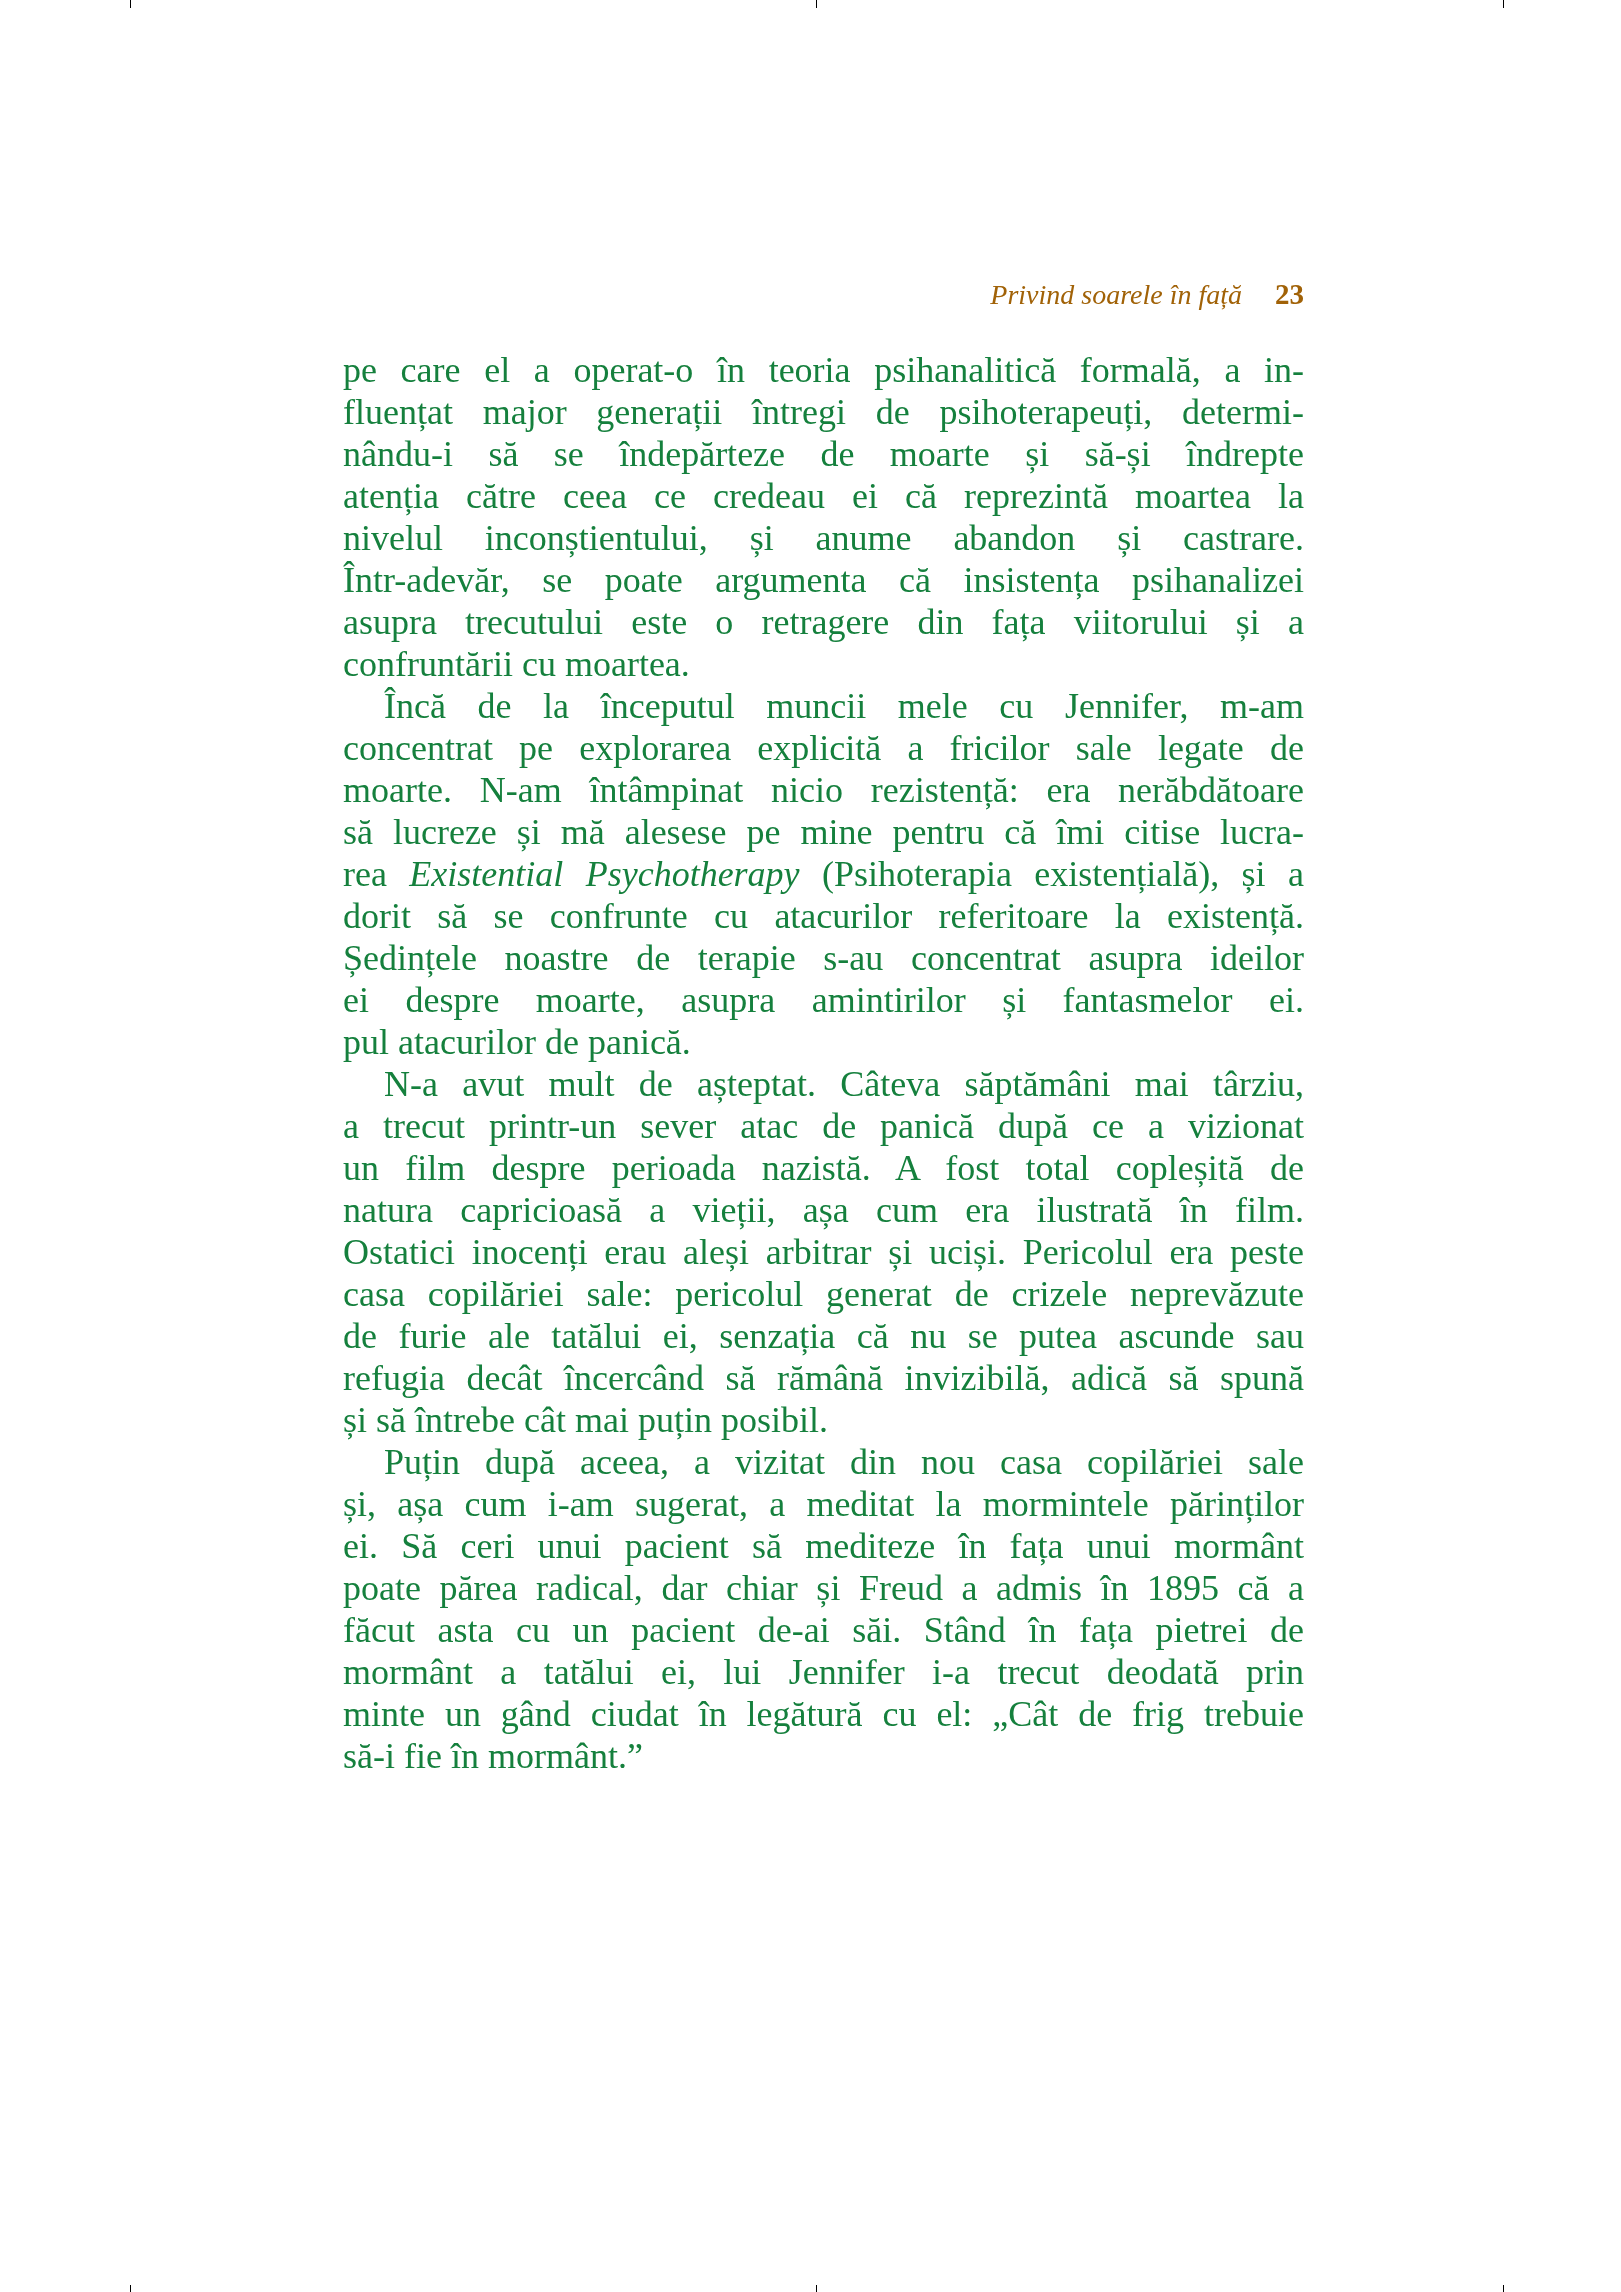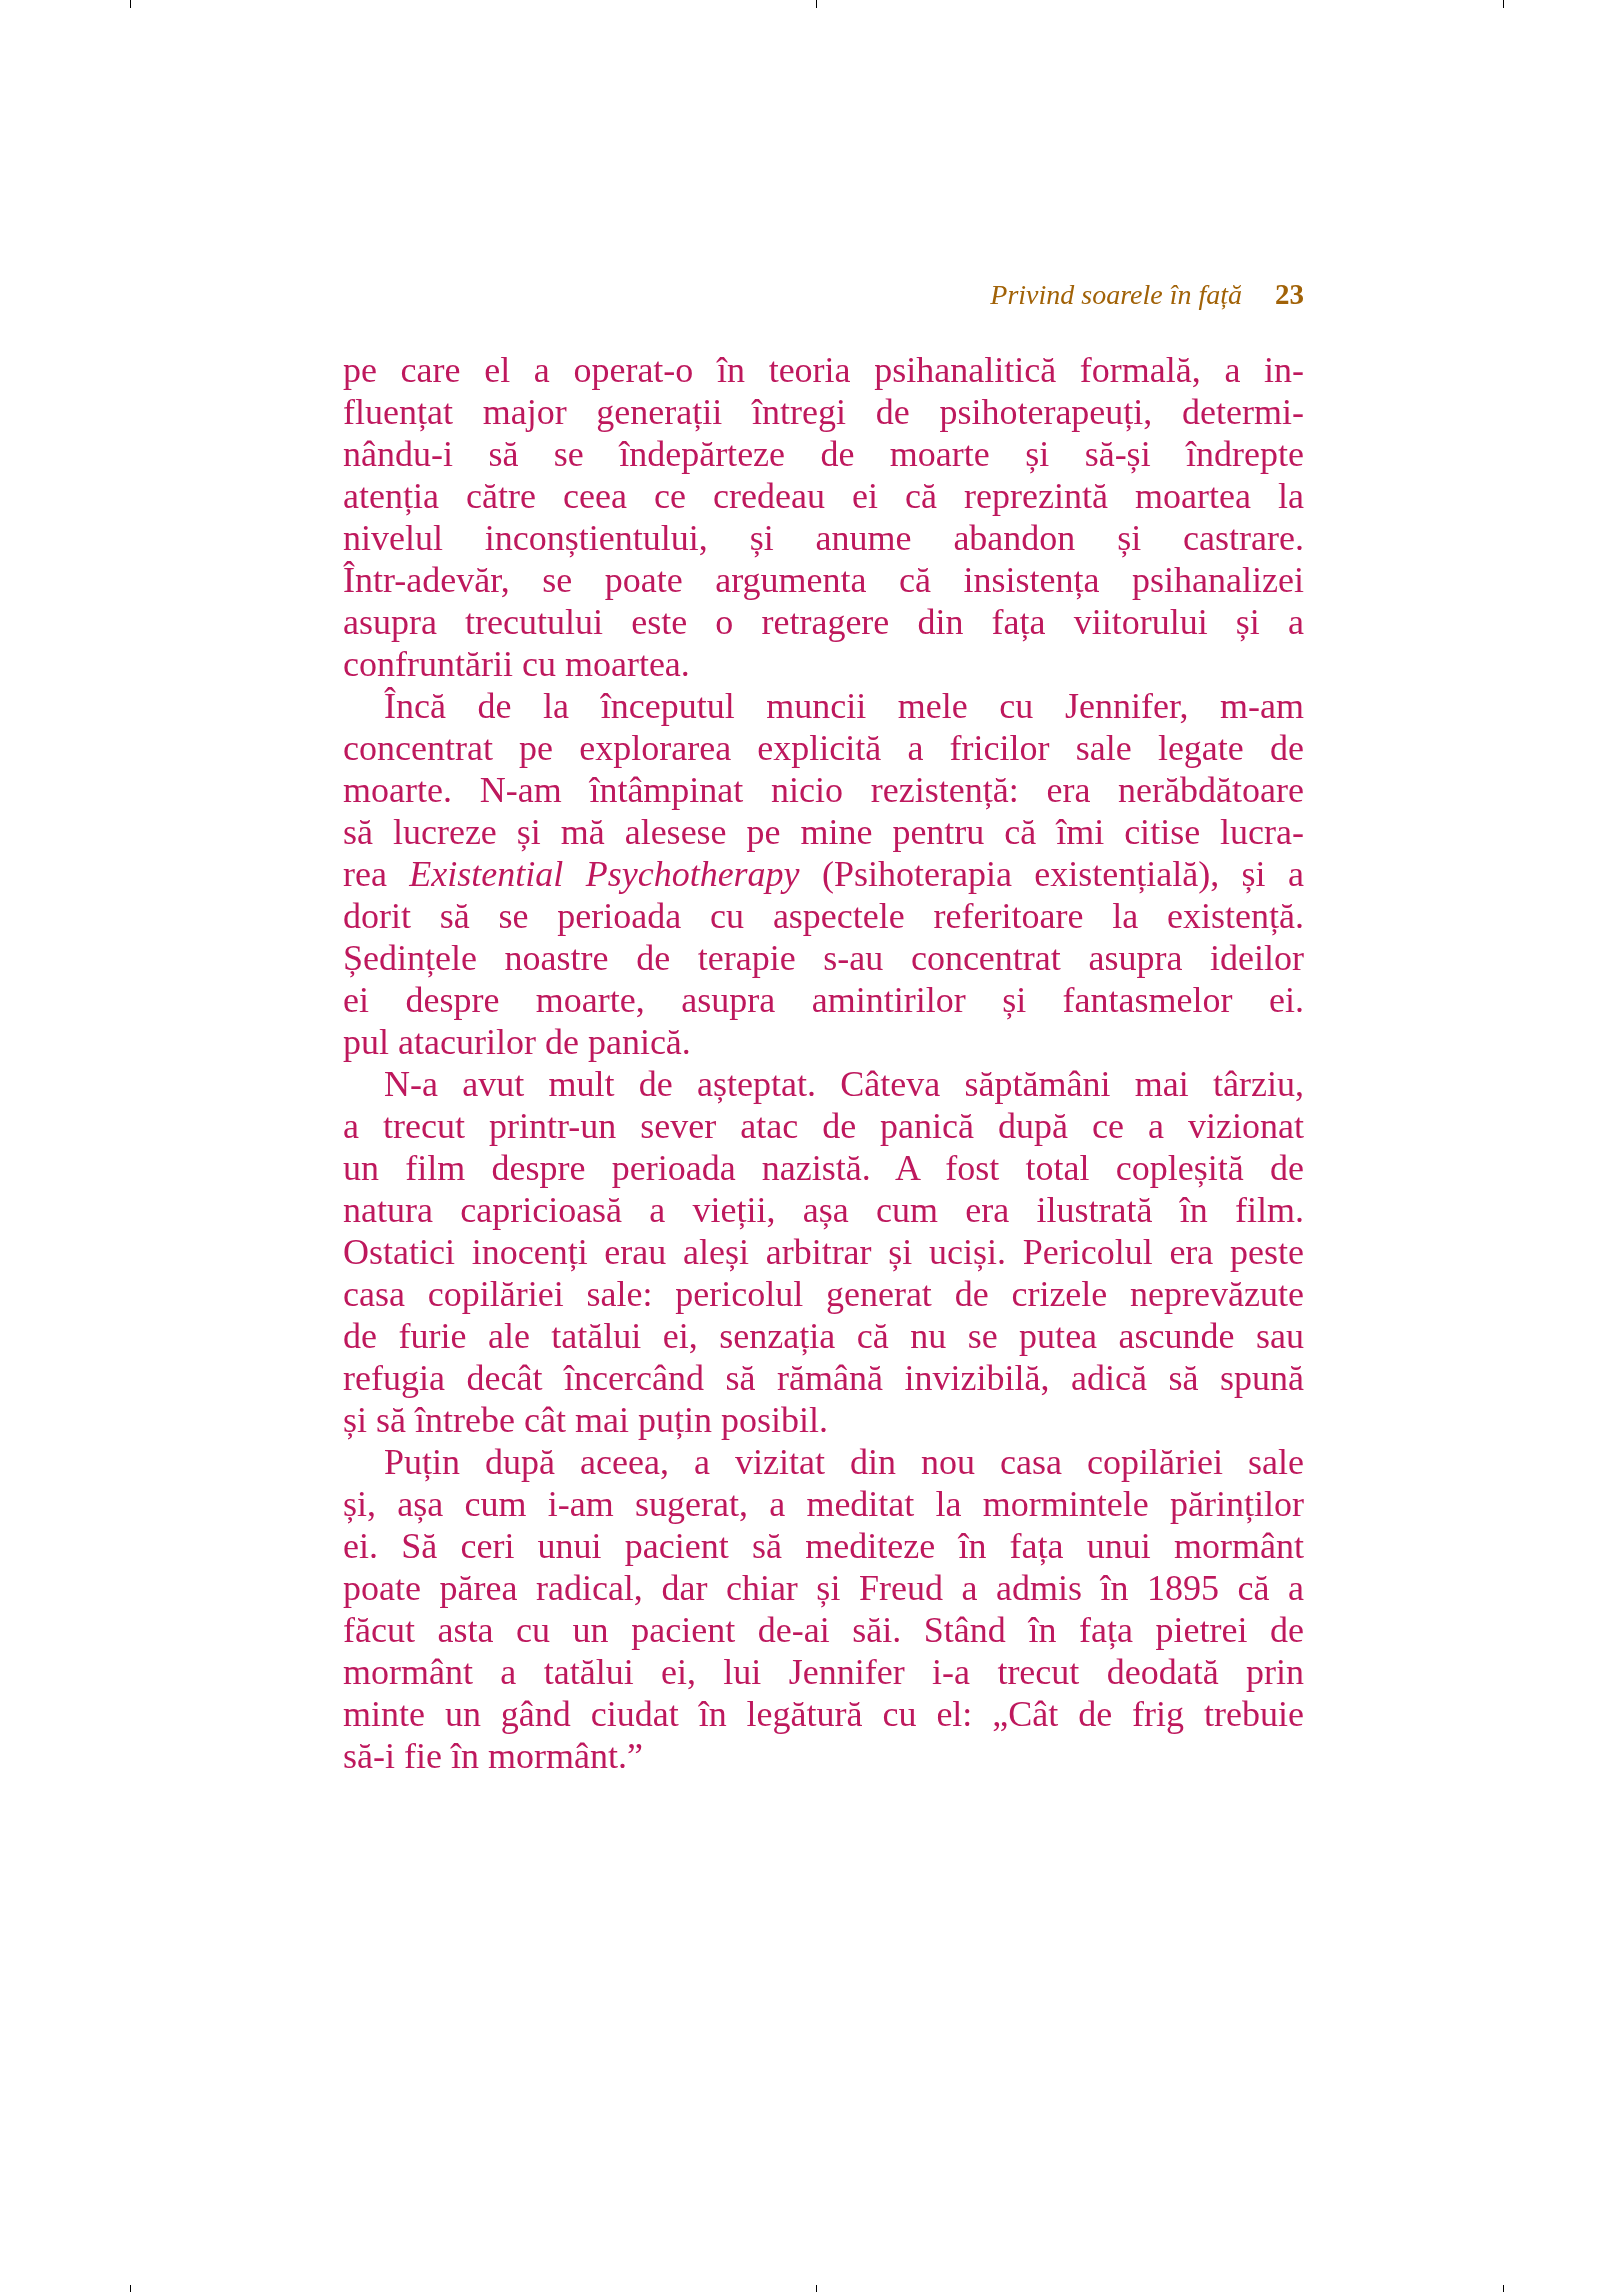--- a/index.html
+++ b/index.html
@@ -10,21 +10,21 @@
   .header {
     position: absolute; top: 278px; left: 343px; width: 961px;
     text-align: right; font-family: "Liberation Serif", "DejaVu Serif", serif;
     color: #a16207;
   }
   .running-title { font-style: italic; font-size: 28px; }
   .page-num { font-weight: bold; font-size: 29px; margin-left: 33px; }
   .body-text {
     position: absolute; top: 349px; left: 343px; width: 961px;
     font-family: "Liberation Serif", "DejaVu Serif", serif;
-    font-size: 36px; line-height: 42px; color: #be185d;
+    font-size: 36px; line-height: 42px; color: #15803d;
   }
   .line { display: block; white-space: nowrap; text-align: justify; text-align-last: justify; height: 42px; }
   .line.last { text-align-last: left; }
   .line.indent { padding-left: 41px; }
   em { font-style: italic; }
 </style>
 </head>
 <body>
 
 <div class="crop top" style="left:130px"></div>
@@ -48,21 +48,21 @@
       <span class="line">Într-adevăr, se poate argumenta că insistența psihanalizei</span>
       <span class="line">asupra trecutului este o retragere din fața viitorului și a</span>
       <span class="line last">confruntării cu moartea.</span>
     </div>
     <div>
       <span class="line indent">Încă de la începutul muncii mele cu Jennifer, m-am</span>
       <span class="line">concentrat pe explorarea explicită a fricilor sale legate de</span>
       <span class="line">moarte. N-am întâmpinat nicio rezistență: era nerăbdătoare</span>
       <span class="line">să lucreze și mă alesese pe mine pentru că îmi citise lucra-</span>
       <span class="line">rea <em>Existential Psychotherapy</em> (Psihoterapia existențială), și a</span>
-      <span class="line">dorit să se perioada cu aspectele referitoare la existență.</span>
+      <span class="line">dorit să se confrunte cu atacurilor referitoare la existență.</span>
       <span class="line">Ședințele noastre de terapie s-au concentrat asupra ideilor</span>
       <span class="line">ei despre moarte, asupra amintirilor și fantasmelor ei.</span>
       <span class="line last">pul atacurilor de panică.</span>
     </div>
     <div>
       <span class="line indent">N-a avut mult de așteptat. Câteva săptămâni mai târziu,</span>
       <span class="line">a trecut printr-un sever atac de panică după ce a vizionat</span>
       <span class="line">un film despre perioada nazistă. A fost total copleșită de</span>
       <span class="line">natura capricioasă a vieții, așa cum era ilustrată în film.</span>
       <span class="line">Ostatici inocenți erau aleși arbitrar și uciși. Pericolul era peste</span>

